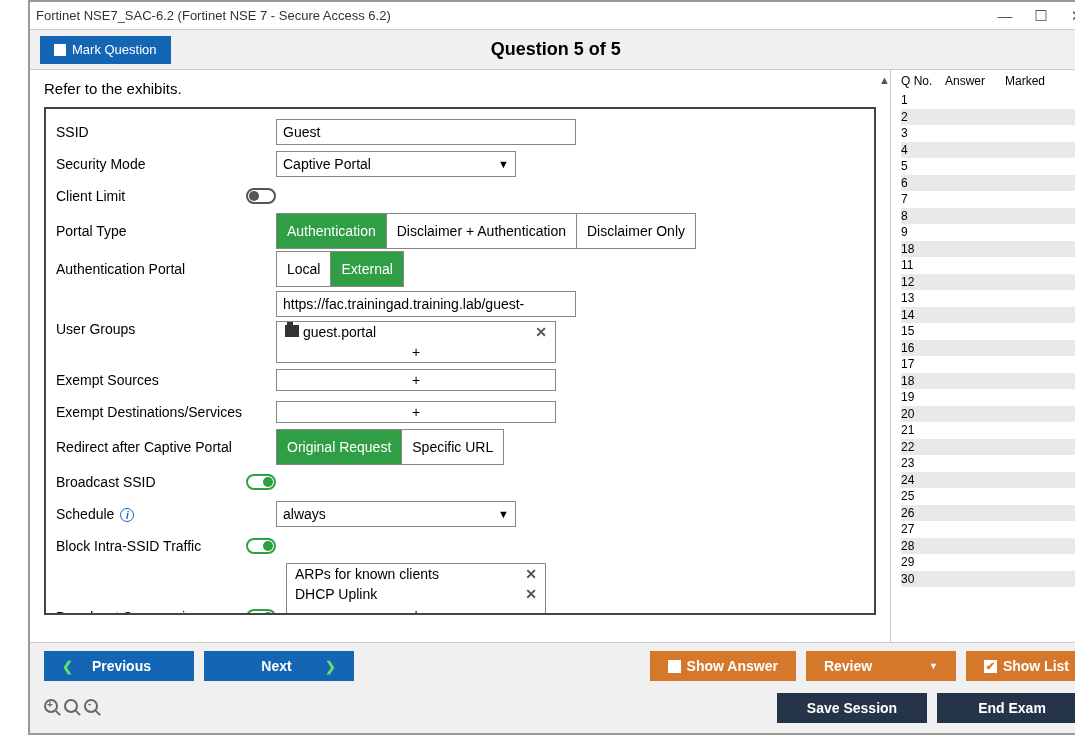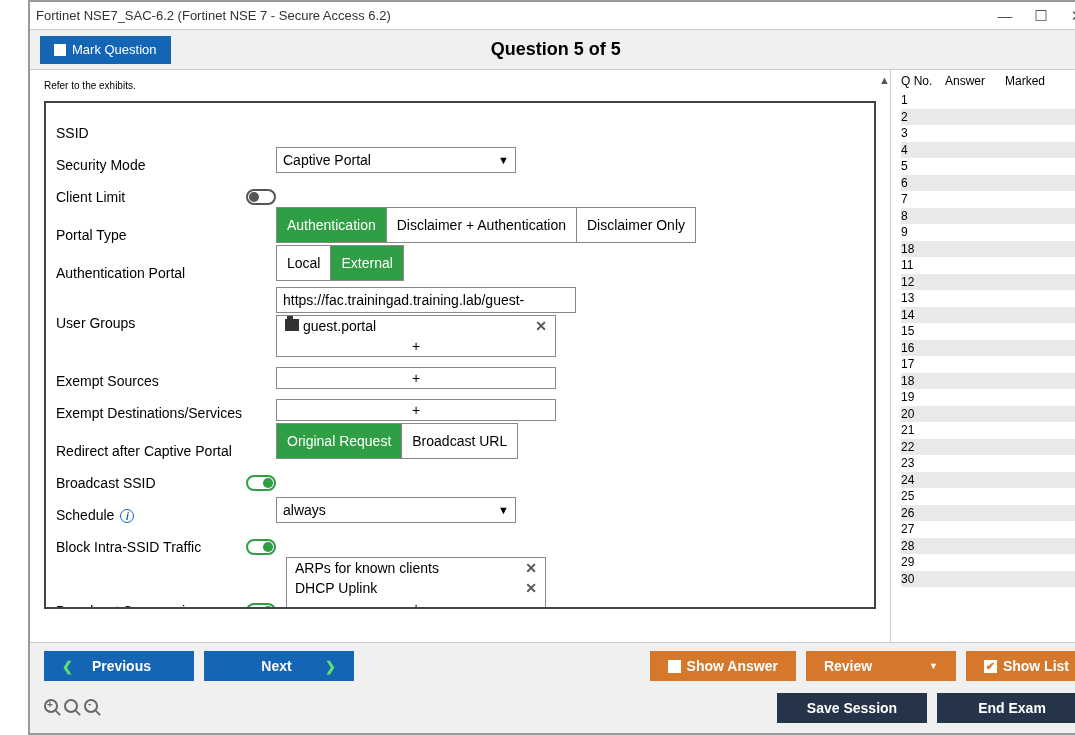--- a/index.html
+++ b/index.html
@@ -9,23 +9,23 @@
   .titlebar .title { flex: 1; }
   .winctl { width: 36px; height: 24px; display: inline-flex; align-items: center; justify-content: center; color: #555; cursor: pointer; font-size: 15px; }
 
   .topbar { background: #f0f0f0; height: 40px; display: flex; align-items: center; padding: 0 10px; border-bottom: 1px solid #ccc; }
   .mark-btn { background: #1565b5; color: #fff; border: none; height: 28px; padding: 0 14px; font-weight: normal; font-size: 13px; display: inline-flex; align-items: center; gap: 6px; cursor: pointer; }
   .mark-btn .box { width: 12px; height: 12px; background: #fff; }
   .qcounter { flex: 1; text-align: center; font-weight: bold; font-size: 18px; }
 
   .midrow { flex: 1; display: flex; overflow: hidden; }
   .leftpane { flex: 1; padding: 10px 14px 6px 14px; overflow: hidden; position: relative; }
-  .prompt { font-size: 10px; margin-bottom: 10px; }
+  .prompt { font-size: 15px; margin-bottom: 10px; }
   .exhibit { border: 2px solid #444; padding: 8px 10px 4px 10px; height: 508px; overflow: hidden; }
-  .row { display: flex; align-items: flex-end; min-height: 30px; font-size: 14px; margin-bottom: 2px; }
+  .row { display: flex; align-items: center; min-height: 30px; font-size: 14px; margin-bottom: 2px; }
   .row .lbl { width: 220px; }
   .row .ctl { flex: 1; }
   .txtbox { border: 1px solid #888; height: 26px; padding: 0 6px; font-size: 14px; display: flex; align-items: center; background: #fff; }
   .txtbox.w1 { width: 300px; }
   .txtbox.w2 { width: 240px; justify-content: space-between; }
   .txtbox .dd { font-size: 11px; }
   .seg { display: inline-flex; border: 1px solid #888; }
   .seg-opt { padding: 9px 10px; font-size: 14px; border-right: 1px solid #888; background: #fff; cursor: pointer; }
   .seg-opt:last-child { border-right: none; }
   .seg-opt.active { background: #2f9e44; color: #fff; }
@@ -100,20 +100,25 @@
 
   <div class="midrow">
     <div class="leftpane">
       <span class="scroll-up">▲</span>
       <div class="prompt">Refer to the exhibits.</div>
 
       <div class="exhibit">
 
         <div class="row">
           <div class="lbl">SSID</div>
+          <div class="ctl">
+              <div class="txtbox w1">
+                <span>Guest</span>
+              </div>
+            </div>
         </div>
 
         <div class="row">
           <div class="lbl">Security Mode</div>
           <div class="ctl">
               <div class="txtbox w2">
                 <span>Captive Portal</span>
                 <span class="dd">▼</span>
               </div>
             </div>
@@ -182,21 +187,21 @@
                 <div class="chip-add">+</div>
               </div>
             </div>
         </div>
 
         <div class="row">
           <div class="lbl">Redirect after Captive Portal</div>
           <div class="ctl">
             <div class="seg">
               <div class="seg-opt active">Original Request</div>
-              <div class="seg-opt">Broadcast URL</div>
+              <div class="seg-opt">Specific URL</div>
             </div>
           </div>
         </div>
 
         <div class="row">
           <div class="lbl" style="width:190px">Broadcast SSID</div>
           <span class="toggle on"></span>
         </div>
 
         <div class="row">

